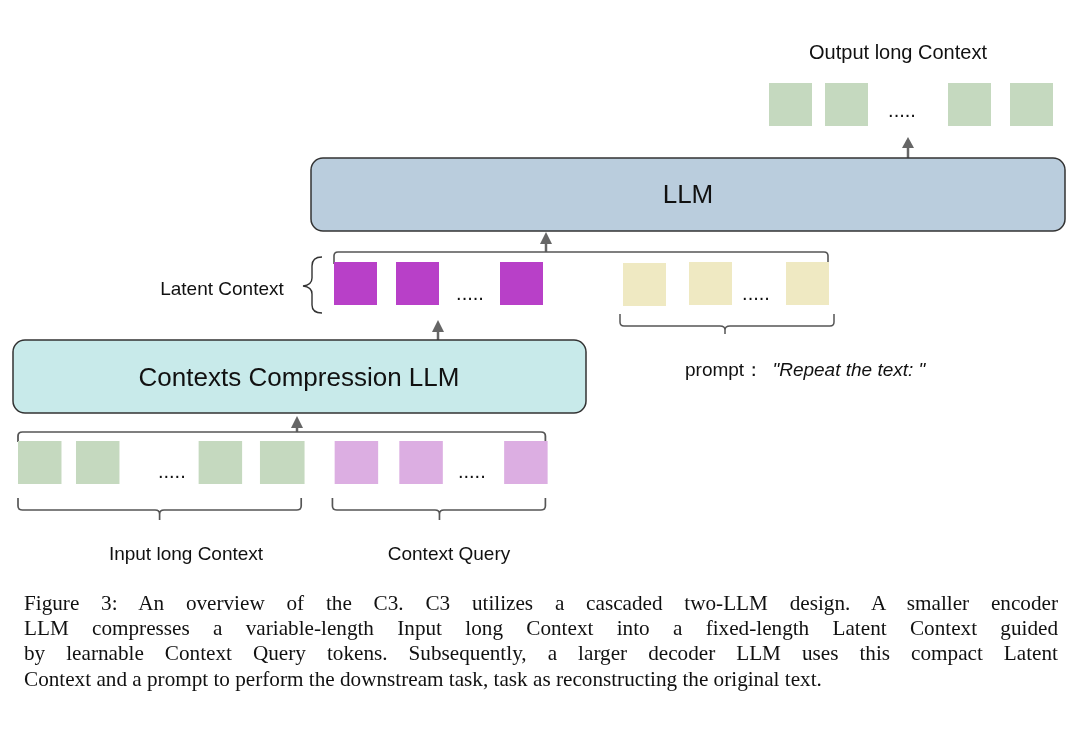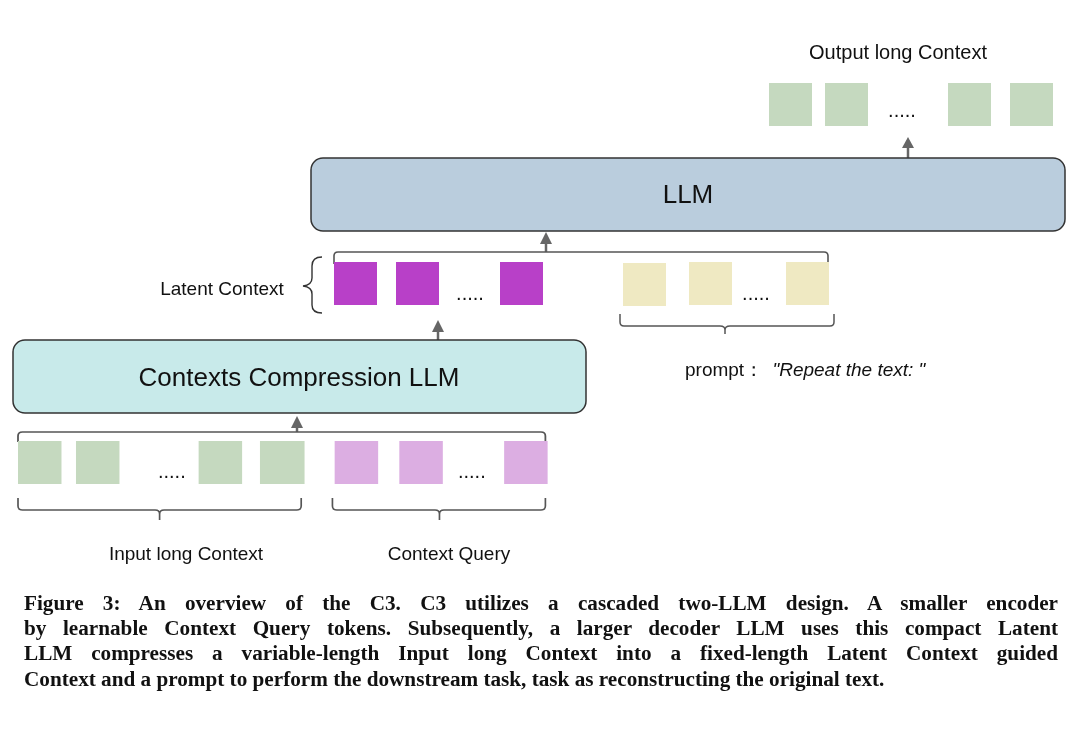--- a/index.html
+++ b/index.html
@@ -4,21 +4,21 @@
 <style>
   html, body { margin: 0; padding: 0; background: #ffffff; }
   body { width: 1080px; height: 754px; position: relative; overflow: hidden; }
   #stage { position: absolute; left: 0; top: 0; width: 1080px; height: 754px; }
   svg text.sans { font-family: "Liberation Sans", sans-serif; fill: #111; }
   .caption {
     position: absolute; left: 24px; top: 591px; width: 1034px;
     font-family: "Liberation Serif", serif; font-size: 21.2px; line-height: 25.2px;
     color: #111; text-align: justify;
   }
-  .caption .line { display: block; text-align-last: justify; white-space: nowrap; font-weight: bold; }
+  .caption .line { display: block; text-align-last: justify; white-space: nowrap; }
   .caption .line.last { text-align-last: left; }
 </style>
 </head>
 <body>
 
 <svg id="stage" width="1080" height="754" viewBox="0 0 1080 754" data-name="architecture-diagram">
   <defs>
     <marker id="arrowhead" markerWidth="10" markerHeight="10" refX="5" refY="5" orient="auto" markerUnits="userSpaceOnUse">
       <path d="M0,9 L5,0 L10,9 Z" fill="#666"></path>
     </marker>
@@ -107,16 +107,16 @@
 </svg>
 
 <style>
   [data-name="top-bracket-compression-input"] { transform: scale(1.115, 1); transform-origin: 18px 0; }
   [data-name="input-tokens"], [data-name="query-tokens"], [data-name="input-context-brace"], [data-name="context-query-brace"] { transform: scale(1.115, 1); transform-origin: 18px 0; }
   [data-name="input-long-context-label"], [data-name="context-query-label"] { transform: translateX(0); }
 </style>
 
 <div class="caption" data-name="figure-caption">
   <span class="line" data-name="caption-line">Figure 3:  An overview of the C3.  C3 utilizes a cascaded two-LLM design.  A smaller encoder</span>
+  <span class="line" data-name="caption-line">LLM compresses a variable-length Input long Context into a fixed-length Latent Context guided</span>
   <span class="line" data-name="caption-line">by learnable Context Query tokens. Subsequently, a larger decoder LLM uses this compact Latent</span>
-  <span class="line" data-name="caption-line">LLM compresses a variable-length Input long Context into a fixed-length Latent Context guided</span>
   <span class="line last" data-name="caption-line">Context and a prompt to perform the downstream task, task as reconstructing the original text.</span>
 </div>
 
 </body></html>

